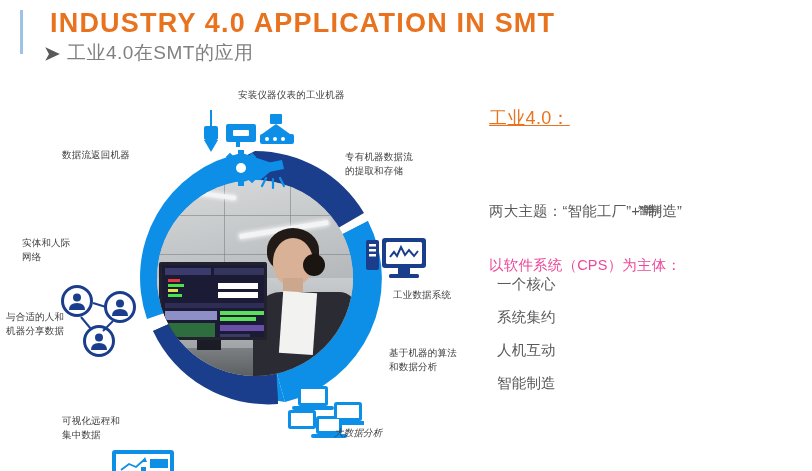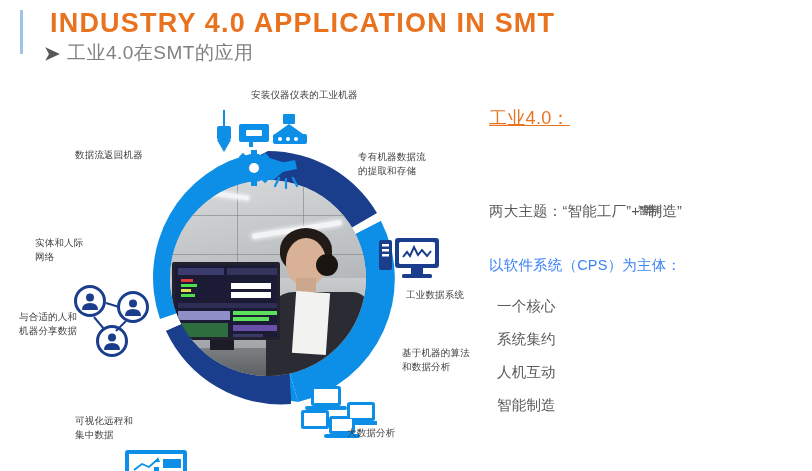--- a/index.html
+++ b/index.html
@@ -48,21 +48,21 @@
   .title-sub {
     font-size: 19px;
     color: #808080;
     letter-spacing: 0.5px;
     white-space: nowrap;
   }
 
   
   #diagram {
     position: absolute;
-    left: 13px; top: 88px;
+    left: 0px; top: 88px;
     width: 480px; height: 383px;
   }
   .ring-wrap {
     position: absolute;
     left: 120px; top: 55px;
     width: 270px; height: 270px;
   }
   .ring-svg { position: absolute; left: 0; top: 0; }
 
   
@@ -181,22 +181,21 @@
     white-space: nowrap;
   }
   .r-line .cps { color: #5B7CBA; font-family: "Liberation Serif", serif; }
   .r-overlap { position: relative; display: inline-block; margin-top: 48px; }
   .r-overlap .ov {
     position: absolute; left: 0; top: 0; white-space: nowrap;
   }
   .r-gap { height: 26px; }
   .r-sub {
     font-size: 14.5px;
-    color: #3b82f6;
-    margin-bottom: 22px;
+    color: #ec4899;
     letter-spacing: .2px;
   }
   .r-item {
     font-size: 14.5px;
     color: #595959;
     margin: 0 0 14px 8px;
     letter-spacing: .2px;
   }
 </style>
 </head>
@@ -399,21 +398,21 @@
       </g>
     </svg>
 
     <div class="dlabel" style="left:238px;top:0px;">安装仪器仪表的工业机器</div>
     <div class="dlabel" style="left:62px;top:60px;">数据流返回机器</div>
     <div class="dlabel" style="left:345px;top:62px;">专有机器数据流
 的提取和存储</div>
     <div class="dlabel" style="left:393px;top:200px;">工业数据系统</div>
     <div class="dlabel" style="left:389px;top:258px;">基于机器的算法
 和数据分析</div>
-    <div class="dlabel" style="left:334px;top:338px;">大数据分析</div>
+    <div class="dlabel" style="left:334px;top:338px;font-style:italic;">大数据分析</div>
     <div class="dlabel" style="left:6px;top:222px;">与合适的人和
 机器分享数据</div>
     <div class="dlabel" style="left:62px;top:326px;">可视化远程和
 集中数据</div>
     <div class="dlabel" style="left:22px;top:148px;">实体和人际
 网络</div>
   </div>
 
   <div id="rightcol">
     <div class="r-head">工业4.0：</div>

